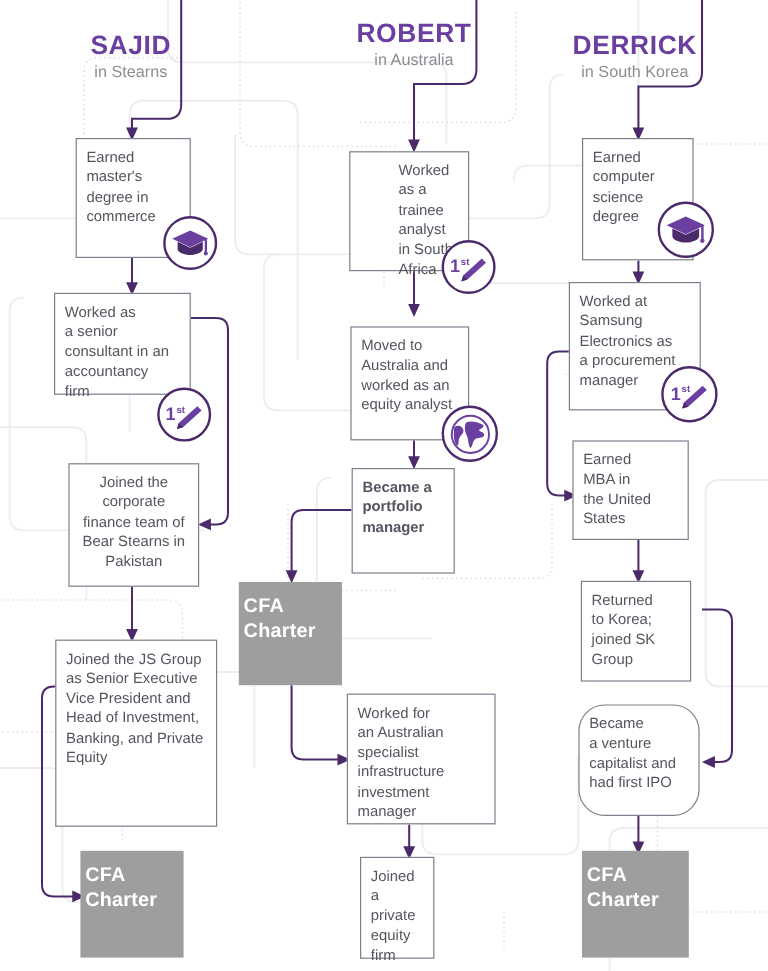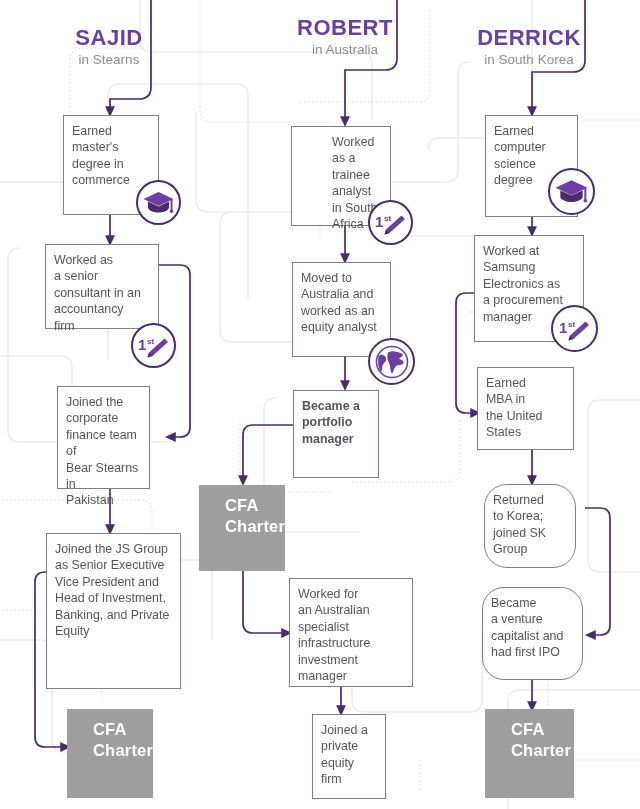--- a/index.html
+++ b/index.html
@@ -58,21 +58,21 @@
     padding:7px 8px 5px 8px;
     white-space:pre-line;
   }
   .node.charter{
     background:#9e9e9e;
     border:none;
     color:#ffffff;
     font-weight:bold;
     font-size:16.5px;
     line-height:1.28;
-    padding:10px 0 0 26px;
+    padding:10px 0 0 4px;
     letter-spacing:.2px;
   }
 
   .badge{
     position:absolute;
     z-index:4;
     border-radius:50%;
     background:#ffffff;
     border:2px solid #4b2a6b;
     box-sizing:border-box;
@@ -167,70 +167,70 @@
 
   <div class="node" style="left:63px;top:115px;width:96px;height:100px;">Earned
 master's
 degree in
 commerce</div>
   <div class="node" style="left:45px;top:244px;width:114px;height:85px;">Worked as
 a senior
 consultant in an
 accountancy
 firm</div>
-  <div class="node" style="left:57px;top:386px;width:93px;height:103px;">Joined the
+  <div class="node" style="left:57px;top:386px;width:109px;height:103px;text-align:center;">Joined the
 corporate
 finance team of
 Bear Stearns in
 Pakistan</div>
   <div class="node" style="left:46px;top:533px;width:135px;height:156px;">Joined the JS Group
 as Senior Executive
 Vice President and
 Head of Investment,
 Banking, and Private
 Equity</div>
   <div class="node charter" style="left:67px;top:709px;width:86px;height:89px;">CFA
 Charter</div>
 
   <div class="node" style="left:291px;top:126px;width:100px;height:100px;padding-left:40px;">Worked as a
 trainee analyst
 in South Africa</div>
-  <div class="node" style="left:292px;top:262px;width:99px;height:95px;">Moved to
+  <div class="node" style="left:292px;top:272px;width:99px;height:95px;">Moved to
 Australia and
 worked as an
 equity analyst</div>
   <div class="node" style="left:293px;top:390px;width:86px;height:88px;font-weight:bold;">Became a
 portfolio
 manager</div>
   <div class="node charter" style="left:199px;top:485px;width:86px;height:86px;">CFA
 Charter</div>
   <div class="node" style="left:289px;top:578px;width:124px;height:109px;">Worked for
 an Australian
 specialist
 infrastructure
 investment
 manager</div>
-  <div class="node" style="left:312px;top:714px;width:74px;height:85px;">Joined a
+  <div class="node" style="left:300px;top:714px;width:62px;height:85px;">Joined a
 private
 equity firm</div>
 
   <div class="node" style="left:485px;top:115px;width:93px;height:102px;">Earned
 computer
 science
 degree</div>
   <div class="node" style="left:474px;top:235px;width:110px;height:107px;">Worked at
 Samsung
 Electronics as
 a procurement
 manager</div>
   <div class="node" style="left:477px;top:367px;width:97px;height:83px;">Earned
 MBA in
 the United
 States</div>
-  <div class="node" style="left:484px;top:484px;width:92px;height:84px;border-radius:23px;">Returned
+  <div class="node" style="left:484px;top:484px;width:92px;height:84px;">Returned
 to Korea;
 joined SK
 Group</div>
   <div class="node" style="left:482px;top:587px;width:101px;height:93px;border-radius:22px;">Became
 a venture
 capitalist and
 had first IPO</div>
   <div class="node charter" style="left:485px;top:709px;width:89px;height:89px;">CFA
 Charter</div>
 

